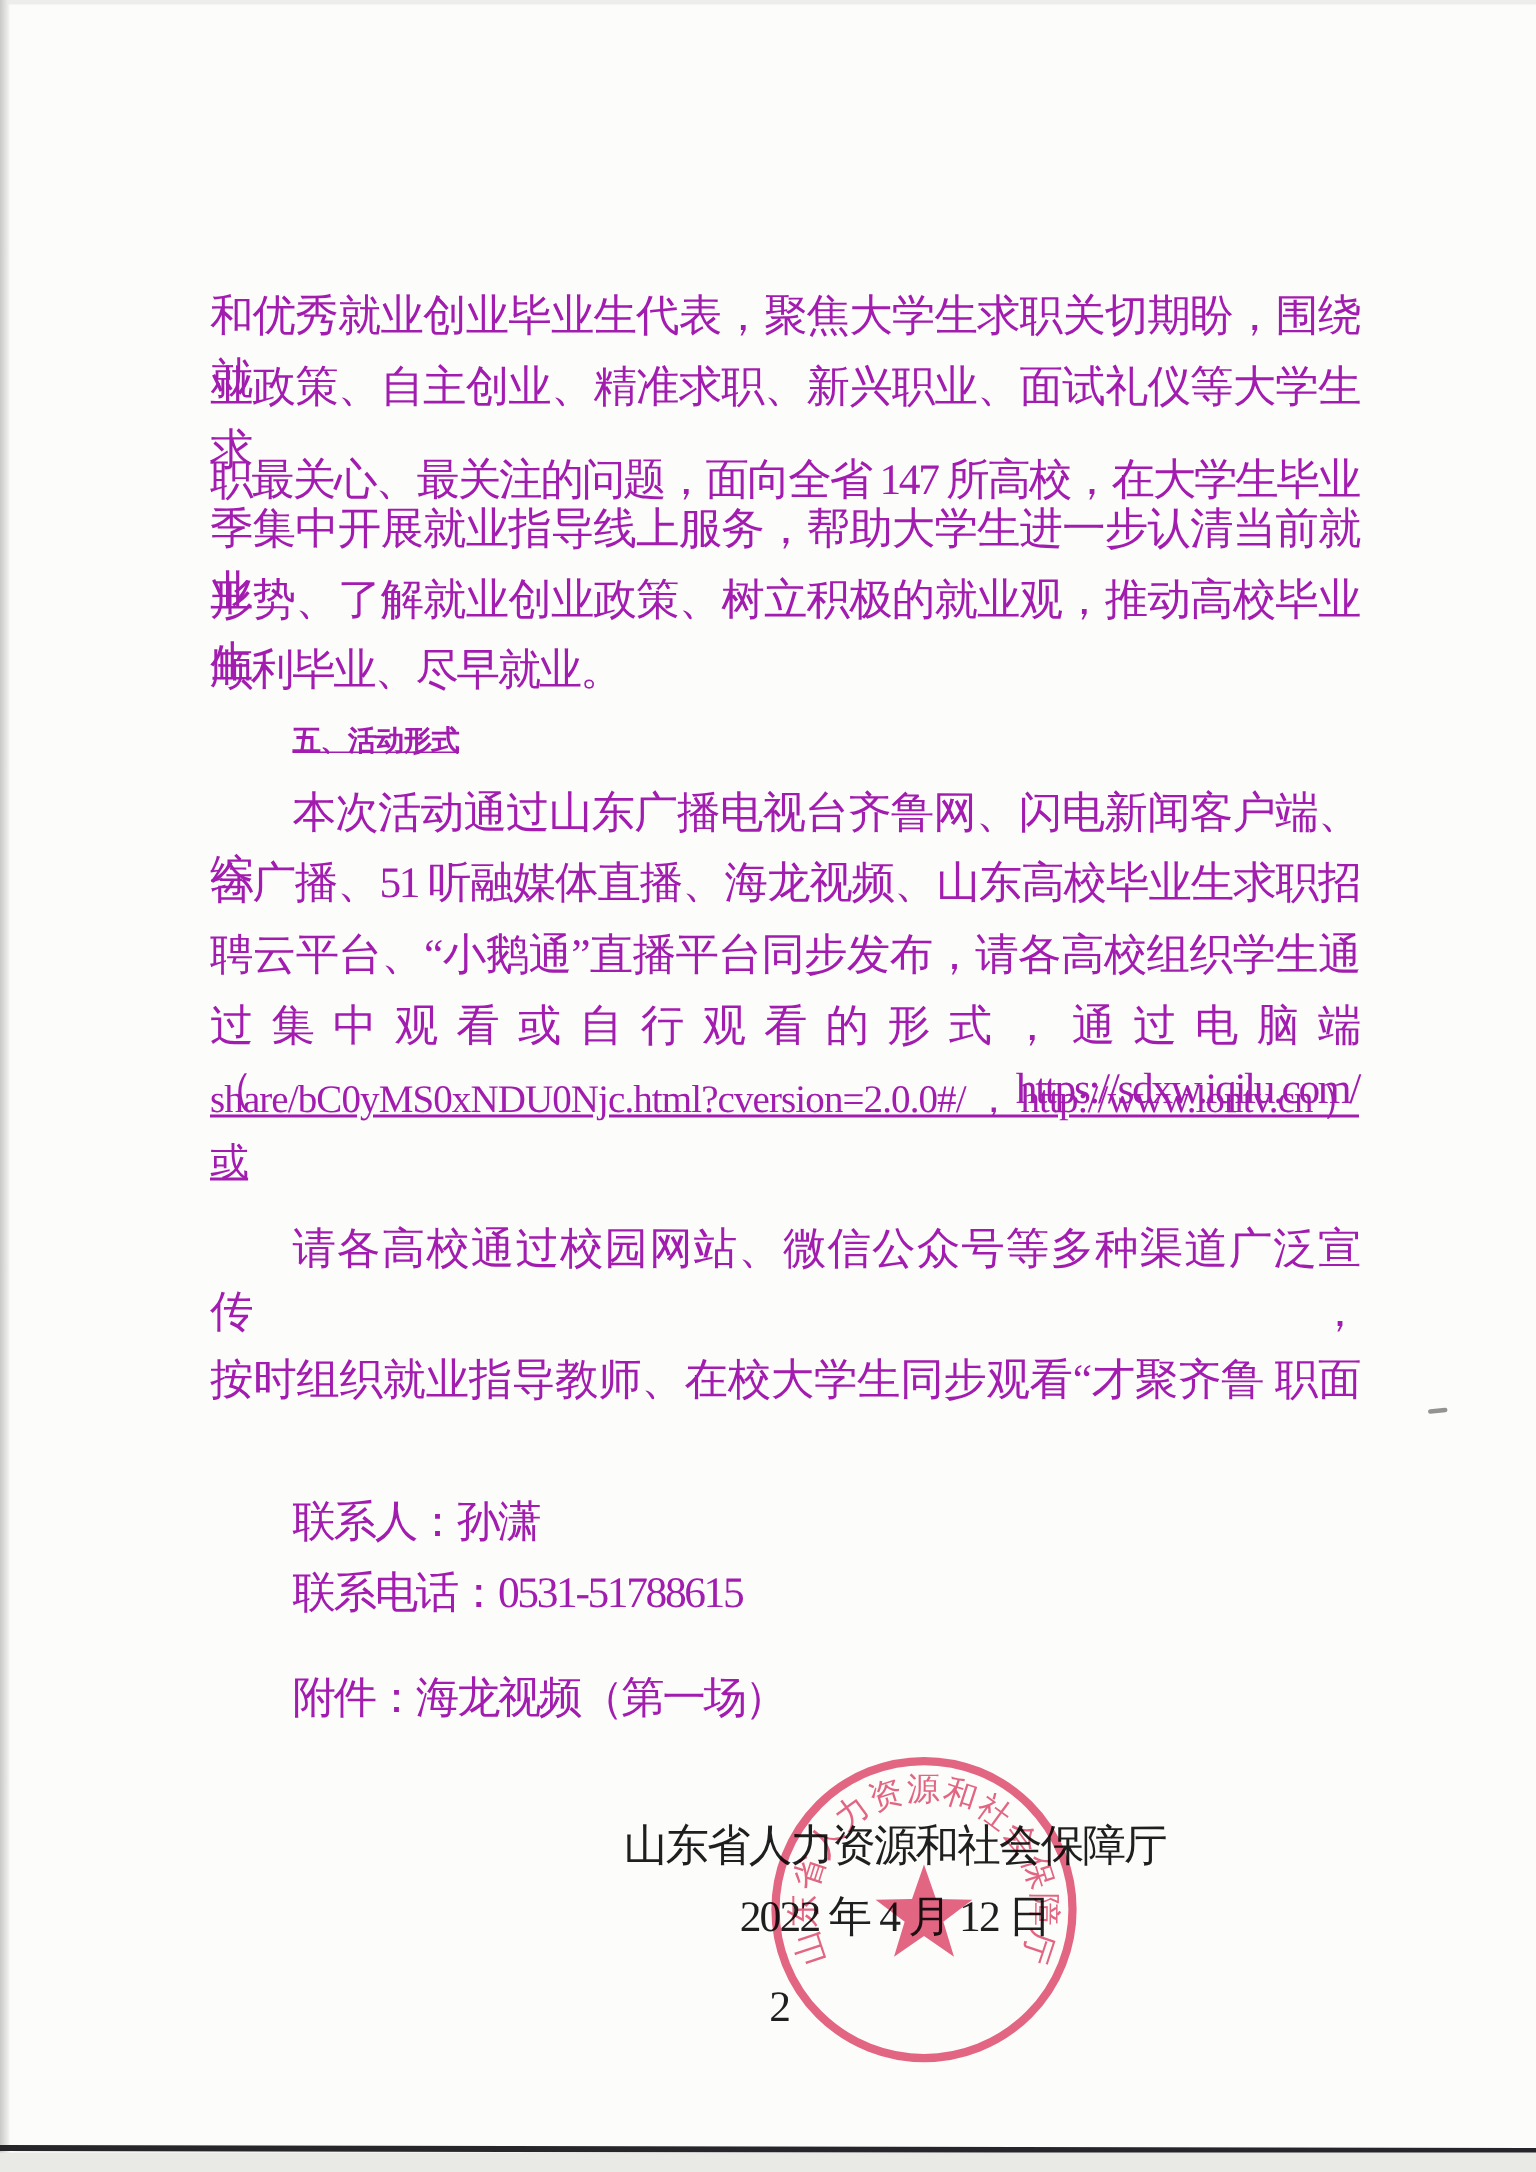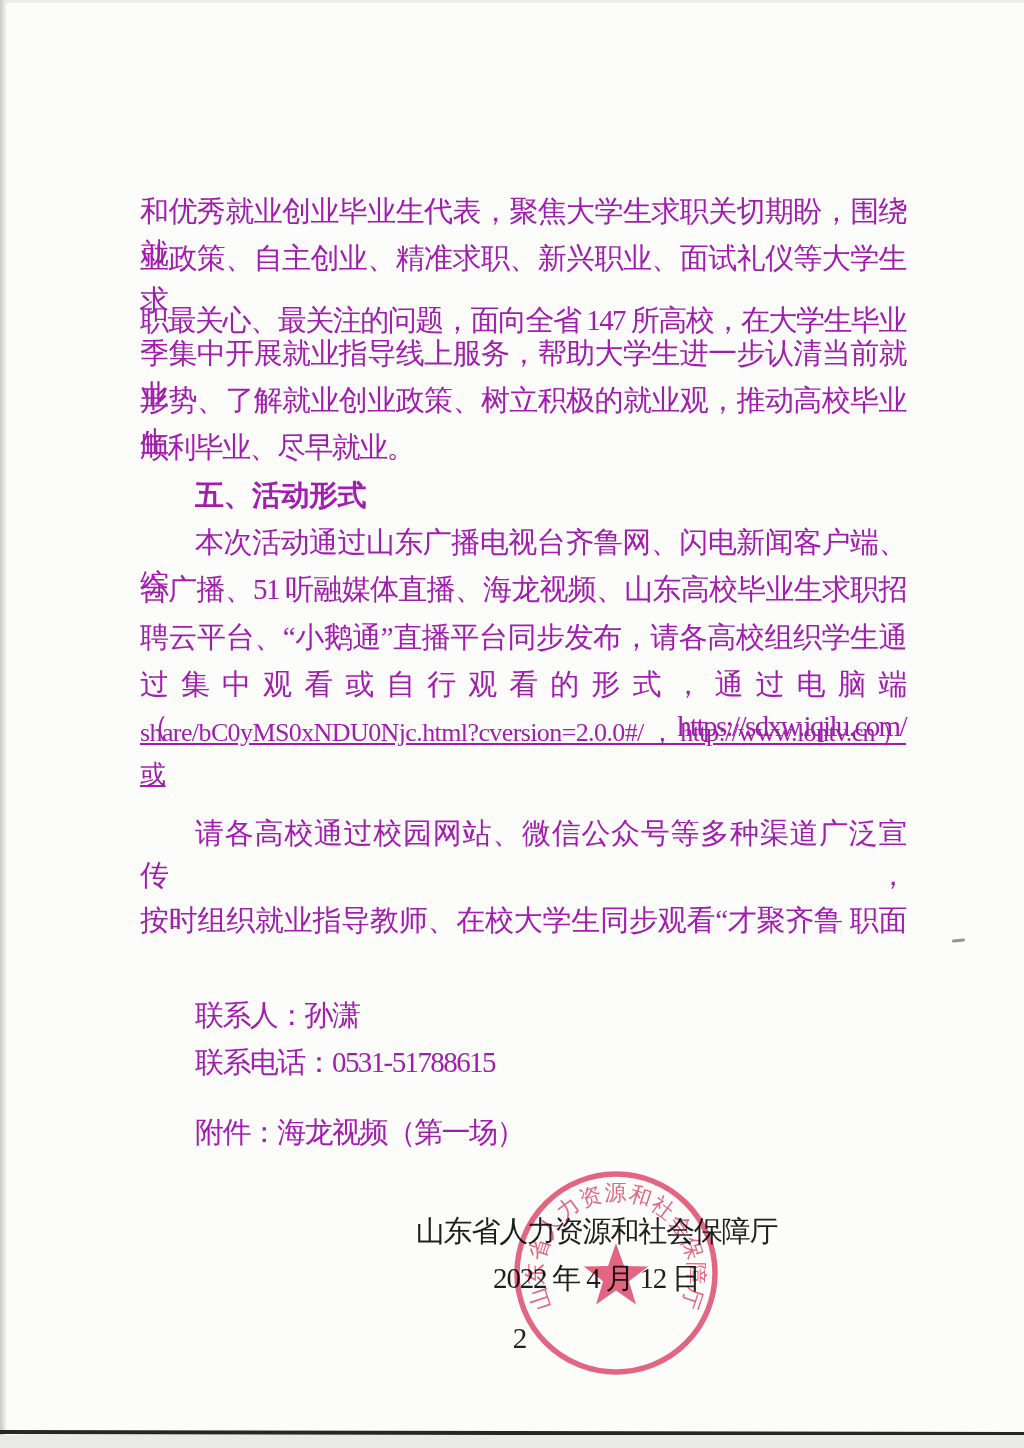--- a/index.html
+++ b/index.html
@@ -20,21 +20,21 @@
     background:#5a5a5a;opacity:.65;transform:rotate(-6deg);border-radius:2px;}
 
   
   .ln{
     position:absolute;left:140px;width:766px;height:42px;line-height:42px;
     font-size:29px;letter-spacing:-1.6px;white-space:nowrap;color:#a21caf;
   }
   .ln.j{white-space:normal;text-align:justify;text-align-last:justify;text-justify:inter-character;}
   .ln.ind{text-indent:55px;}
   .ln.h{font-family:"Liberation Sans","DejaVu Sans",sans-serif;font-weight:700;
-    font-size:29px;letter-spacing:-0.5px;}
+    font-size:19px;letter-spacing:-0.5px;text-decoration:underline;}
   .ln.url{font-size:26px;letter-spacing:-0.6px;text-decoration:underline;}
   .sig{position:absolute;left:170px;width:853px;height:42px;line-height:42px;
     font-size:29px;letter-spacing:-1.2px;text-align:center;color:#1f1f1f;}
   .pagenum{position:absolute;left:505px;top:1322px;width:30px;text-align:center;
     font-size:29px;color:#1f1f1f;}
 
   
   .seal{position:absolute;left:498px;top:1156px;width:240px;height:240px;
     mix-blend-mode:multiply;opacity:.82;}
 </style>

